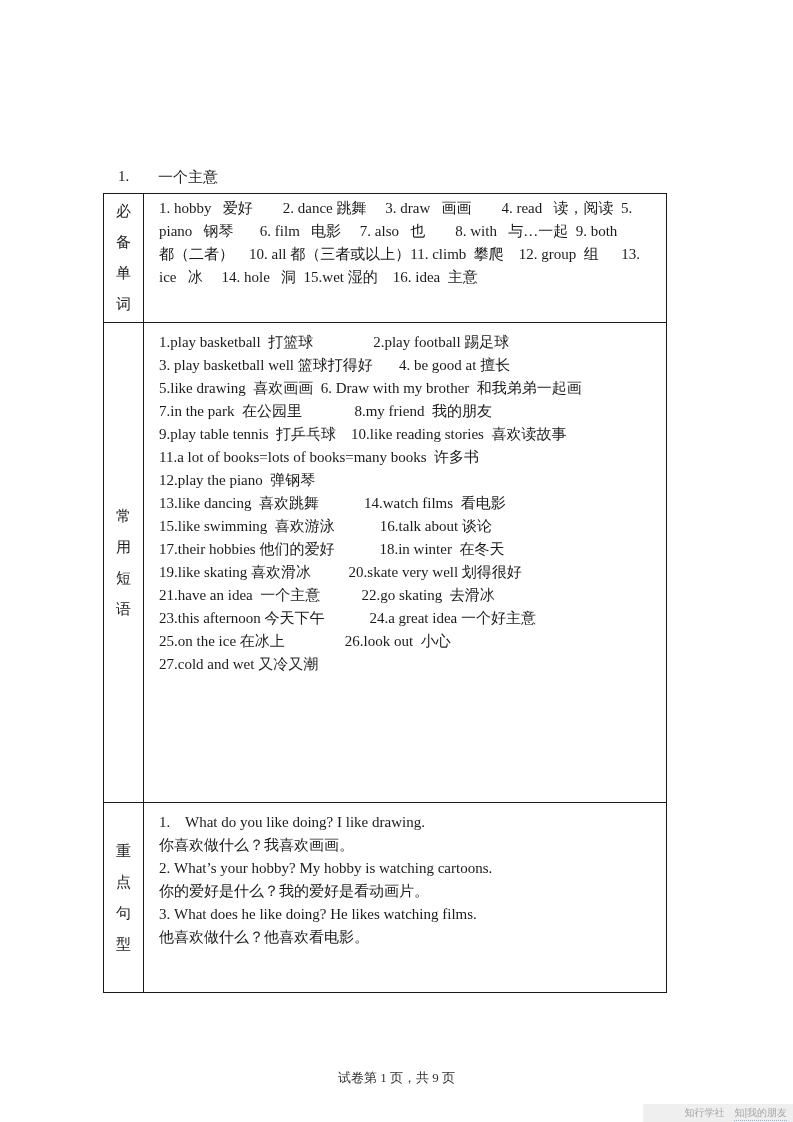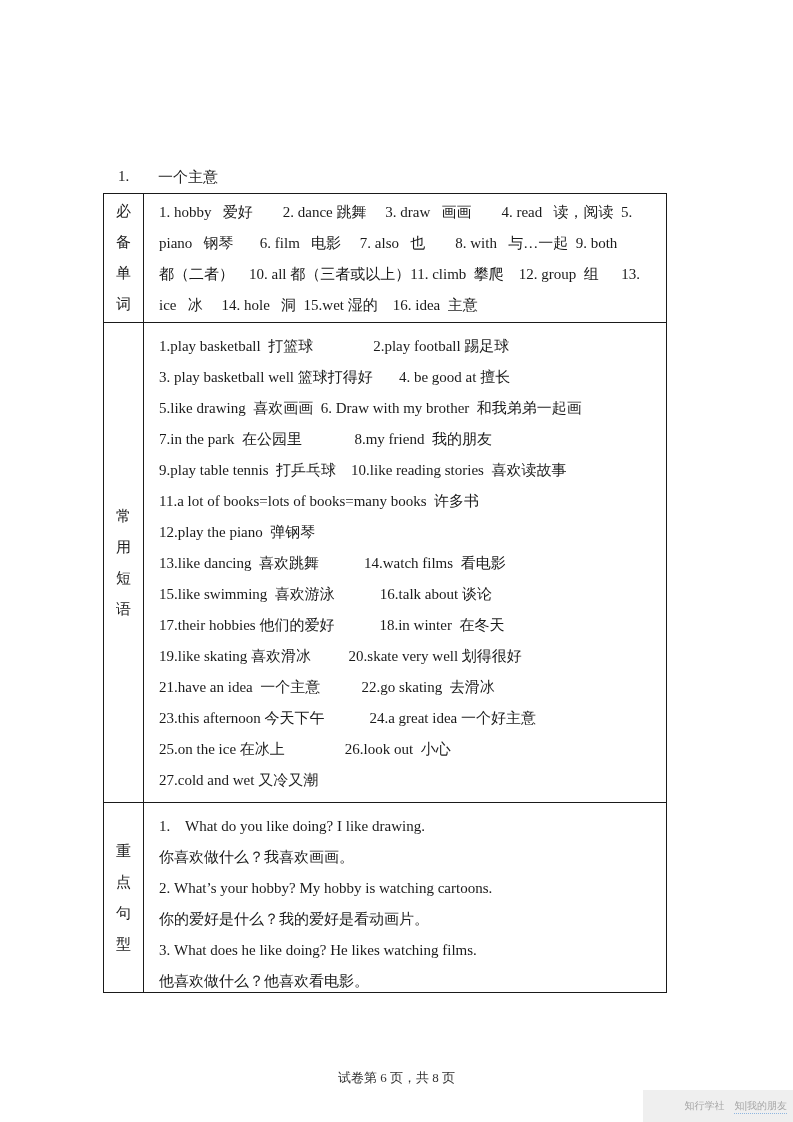--- a/index.html
+++ b/index.html
@@ -59,42 +59,42 @@
   .row-header .vlabel {
     white-space: pre-line;
     text-align: center;
     font-size: 15px;
     line-height: 31px;
   }
   .row-content {
     flex: 1 1 auto;
     box-sizing: border-box;
     font-size: 15px;
-    line-height: 31px;
+    line-height: 23px;
     white-space: pre-wrap;
     overflow: hidden;
     padding: 3px 10px 0 15px;
   }
   .row-phrases .row-content,
   .row-sentences .row-content { padding-top: 8px; }
   .doc-footer {
     position: absolute;
     top: 1069px;
     left: 0;
     width: 100%;
     text-align: center;
     font-size: 13px;
     color: #333333;
   }
   .corner-watermark {
     position: absolute;
     right: 0;
     bottom: 0;
     width: 150px;
-    height: 32px;
+    height: 18px;
     background: #efefef;
     display: flex;
     align-items: center;
     justify-content: flex-end;
     gap: 10px;
     padding-right: 6px;
     box-sizing: border-box;
     font-size: 10px;
     color: #a6a6a6;
     font-family: "Liberation Sans", "DejaVu Sans", sans-serif;
@@ -161,20 +161,20 @@
       <div class="row-content">1.    What do you like doing? I like drawing.
 你喜欢做什么？我喜欢画画。
 2. What’s your hobby? My hobby is watching cartoons.
 你的爱好是什么？我的爱好是看动画片。
 3. What does he like doing? He likes watching films.
 他喜欢做什么？他喜欢看电影。</div>
     </div>
 
   </div>
 
-  <div class="doc-footer">试卷第 6 页，共 8 页</div>
+  <div class="doc-footer">试卷第 1 页，共 9 页</div>
 
   <div class="corner-watermark">
     <span class="wm-left">知行学社</span>
     <span class="wm-right">知|我的朋友</span>
   </div>
 
 </div>
 
 </body></html>

